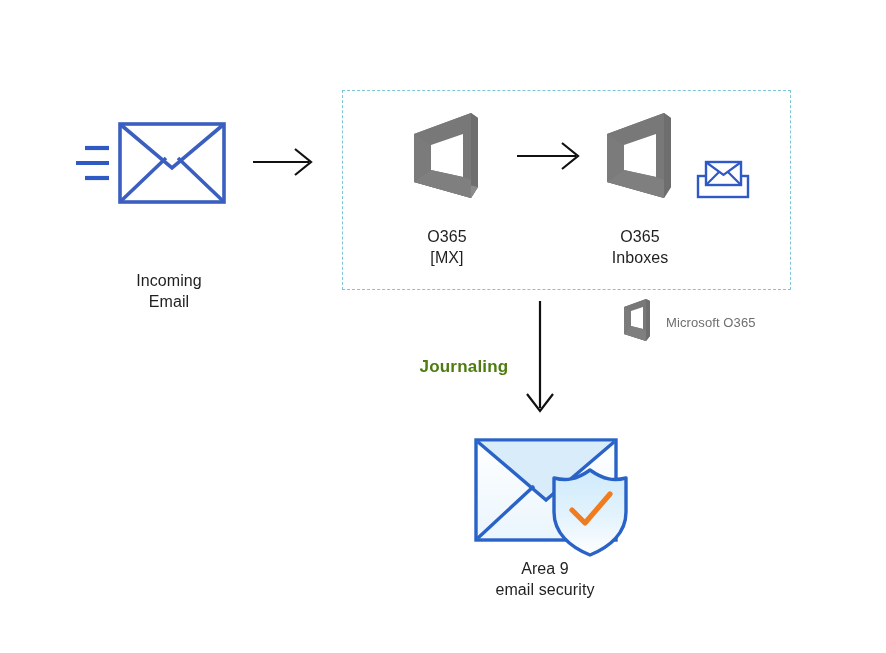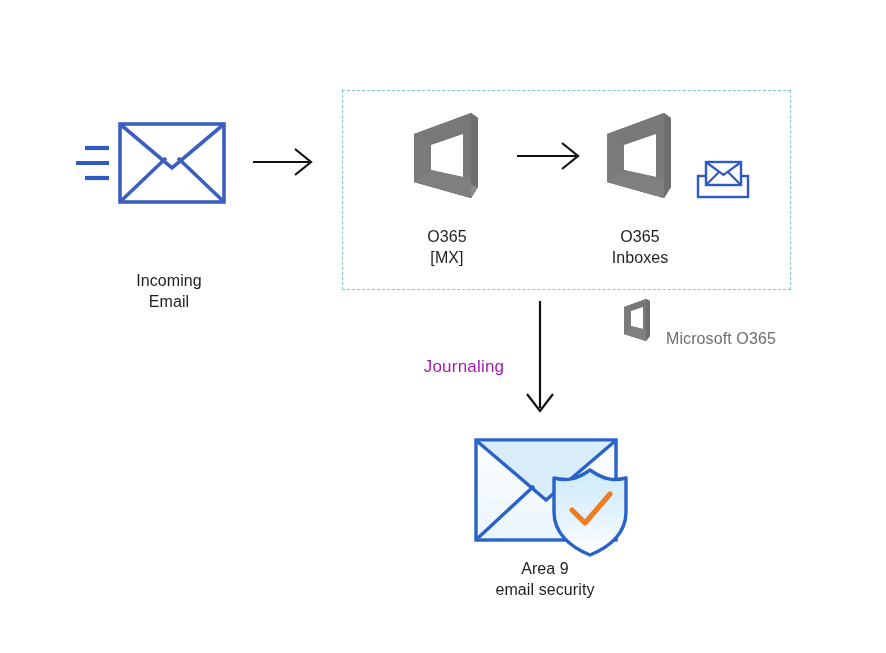--- a/index.html
+++ b/index.html
@@ -26,30 +26,29 @@
     text-align: center;
     font-family: "Liberation Sans", sans-serif;
     font-size: 16px;
     line-height: 21px;
     color: #1f1f1f;
     white-space: pre-line;
     letter-spacing: .1px;
   }
   .label-journaling {
     font-size: 17px;
-    font-weight: normal;
-    color: #a21caf;
+    font-weight: bold;
+    color: #4d7c0f;
     letter-spacing: .2px;
   }
   .label-legend {
-    font-size: 16px;
+    font-size: 13px;
     color: #6e6e6e;
     text-align: center;
     white-space: nowrap;
-    margin-top: 16px;
   }
   .dashed-zone {
     position: absolute;
     left: 342px;
     top: 90px;
     width: 449px;
     height: 200px;
     border: 1.6px dashed #7ec5da;
     box-sizing: border-box;
     background: transparent;

